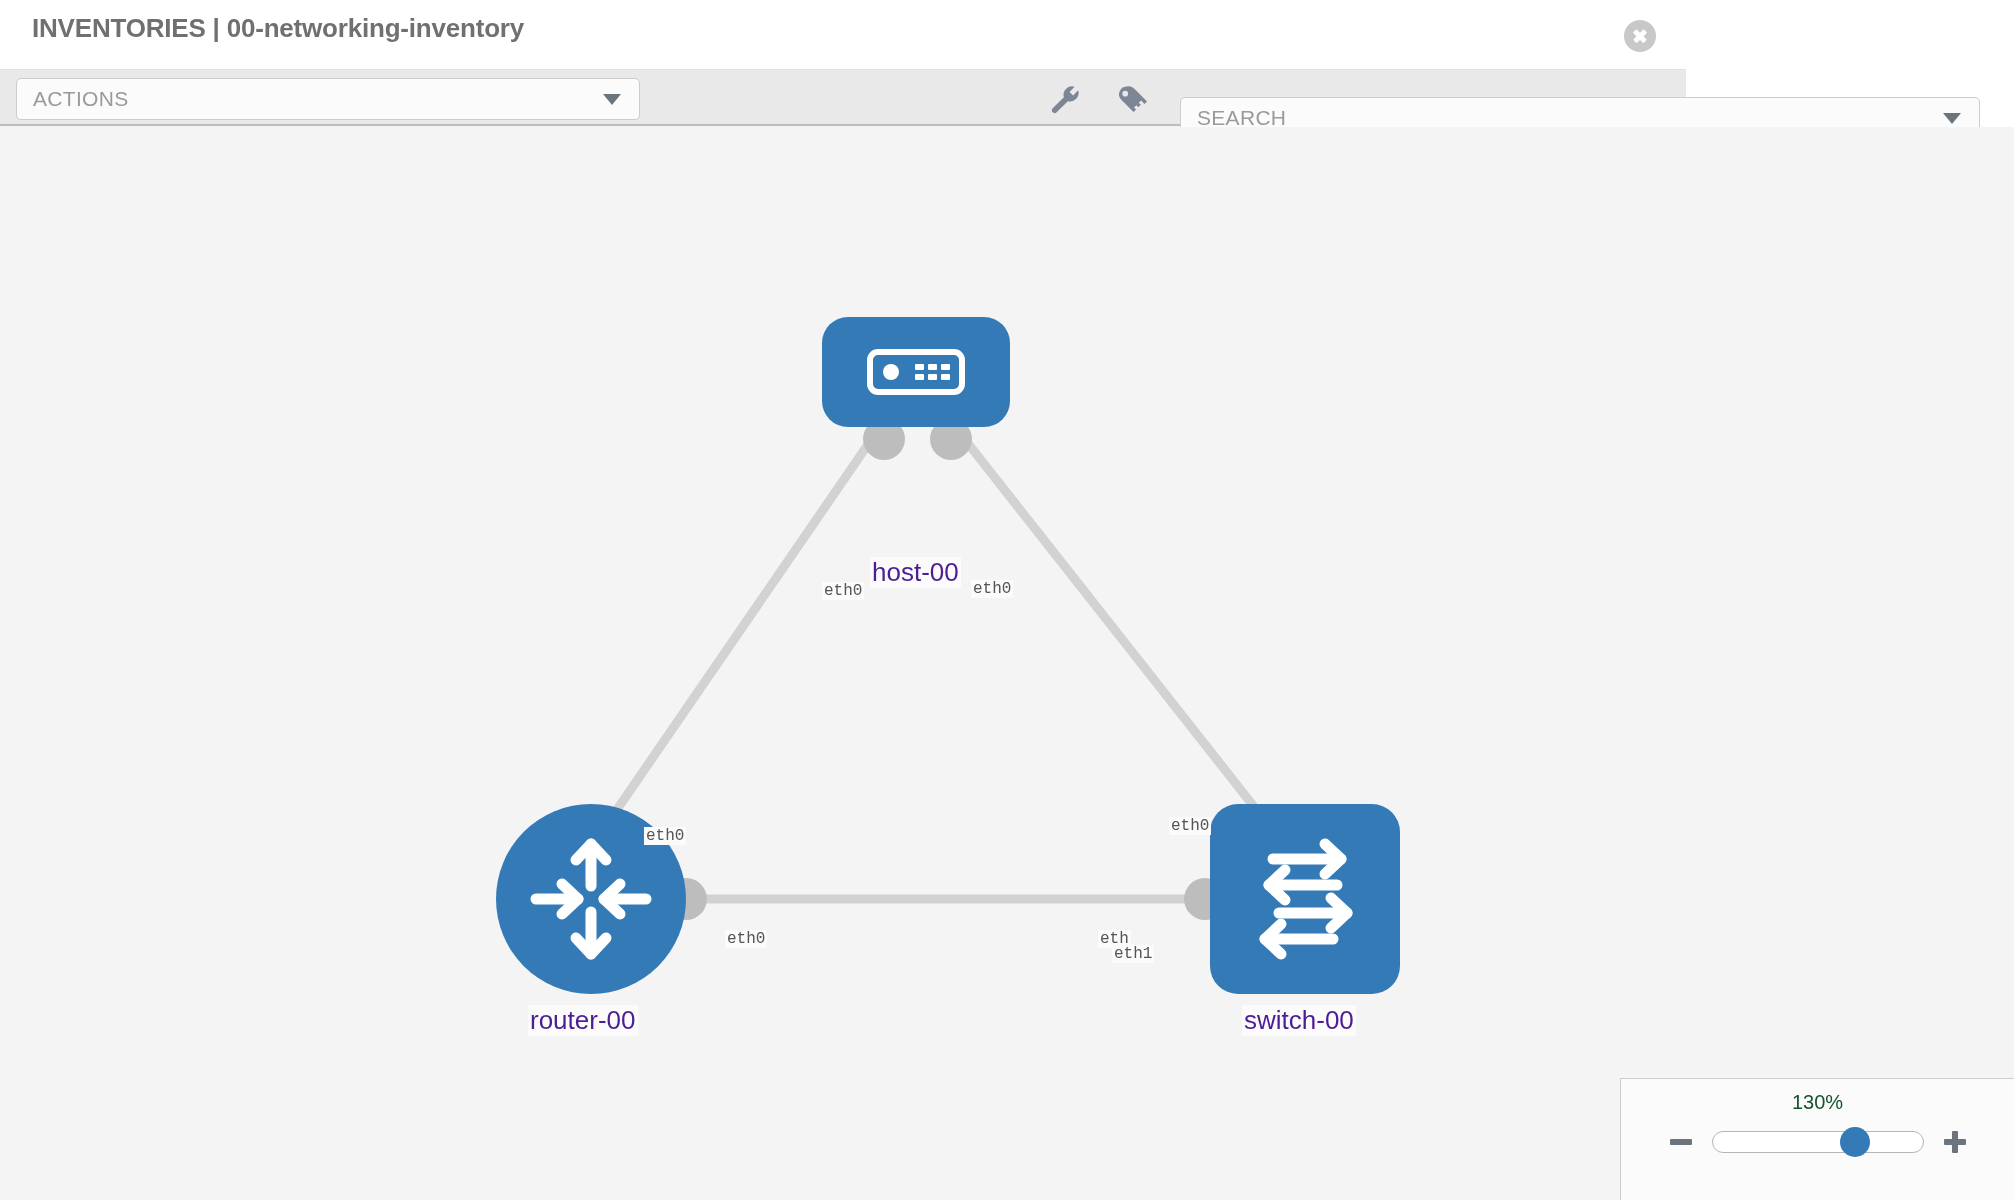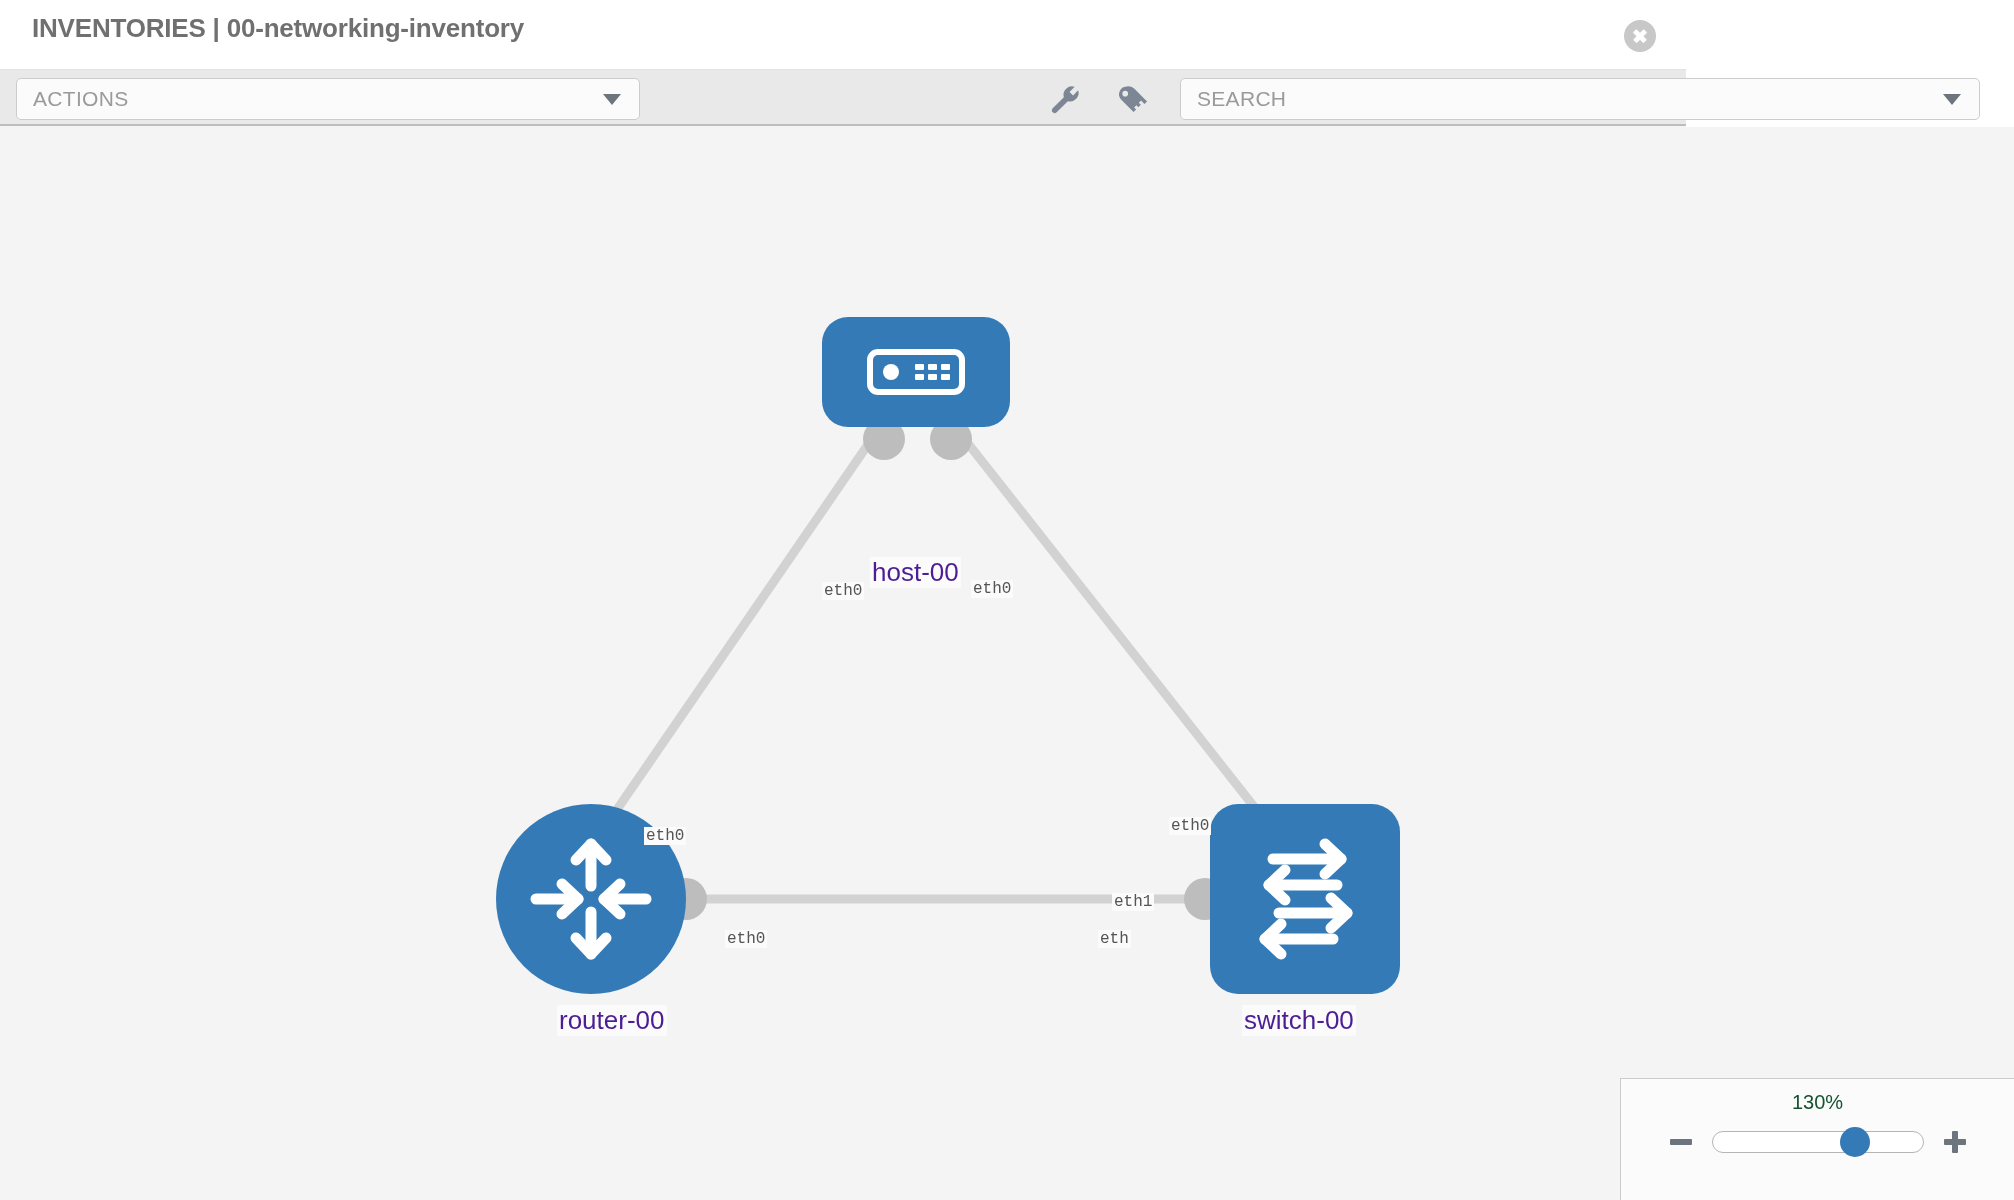--- a/index.html
+++ b/index.html
@@ -70,21 +70,21 @@
     top: 8px;
     height: 42px;
     background: #fbfbfb;
     border: 1px solid #cccccc;
     border-radius: 5px;
     display: flex;
     align-items: center;
     cursor: pointer;
   }
   .field-actions { left: 16px; width: 624px; }
-  .field-search  { left: 1180px; width: 800px; }
+  .field-search  { left: 1180px; width: 800px; margin-top: 19px; }
   .field-label {
     padding-left: 16px;
     font-size: 21px;
     color: #9a9a9a;
     letter-spacing: 0.3px;
     flex: 1 1 auto;
     white-space: nowrap;
     overflow: hidden;
   }
   .caret {
@@ -146,39 +146,39 @@
 
   .node-label {
     position: absolute;
     font-size: 26px;
     color: #4c1d95;
     background: #fbfbfb;
     white-space: nowrap;
     padding: 0 2px;
   }
   .label-host   { left: 870px; top: 430px; }
-  .label-router { left: 557px; top: 878px; }
+  .label-router { left: 528px; top: 878px; }
   .label-switch { left: 1242px; top: 878px; }
 
   .link-label {
     position: absolute;
     font-size: 16px;
     color: #555555;
     background: #fbfbfb;
     white-space: nowrap;
     padding: 0 2px;
     font-family: Liberation Mono, monospace;
   }
   .ll-host-left     { left: 822px; top: 455px; }
   .ll-host-right    { left: 971px; top: 453px; }
   .ll-router-up     { left: 644px; top: 700px; }
   .ll-switch-up     { left: 1169px; top: 690px; }
   .ll-router-right  { left: 725px; top: 803px; }
   .ll-switch-left-a { left: 1098px; top: 803px; }
-  .ll-switch-left-b { left: 1112px; top: 766px; }
+  .ll-switch-left-b { left: 1112px; top: 818px; }
 
   
   .zoom-panel {
     position: absolute;
     left: 1620px; top: 1078px;
     width: 394px; height: 122px;
     background: #fbfbfb;
     border-top: 1px solid #cccccc;
     border-left: 1px solid #cccccc;
   }

